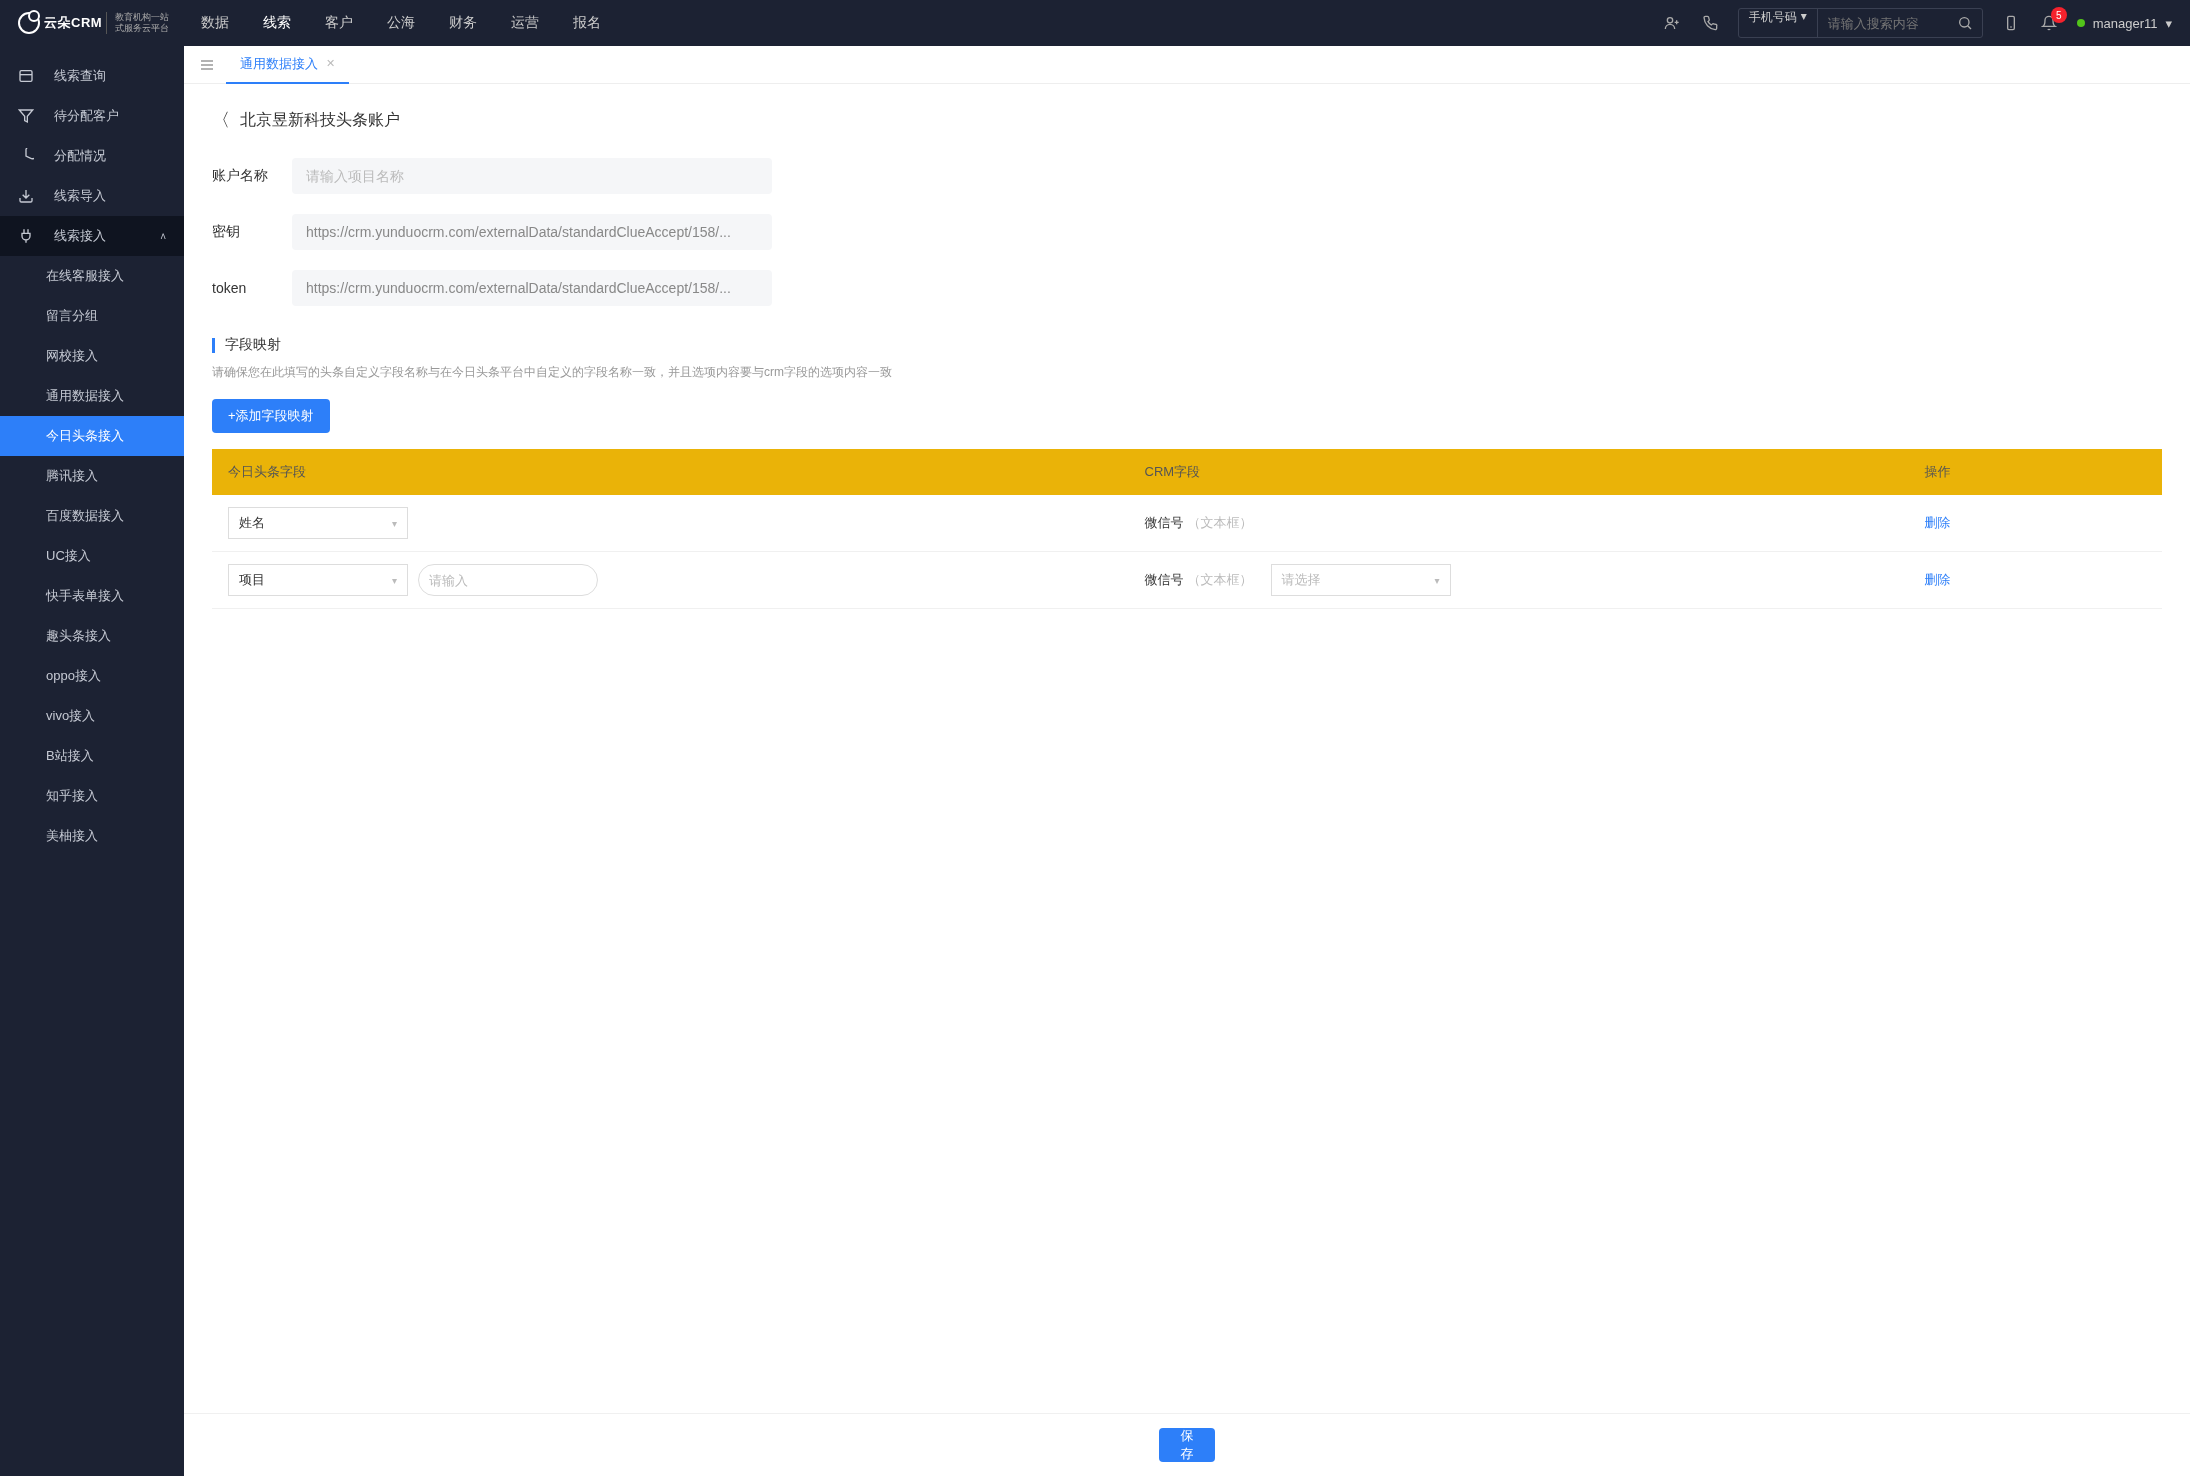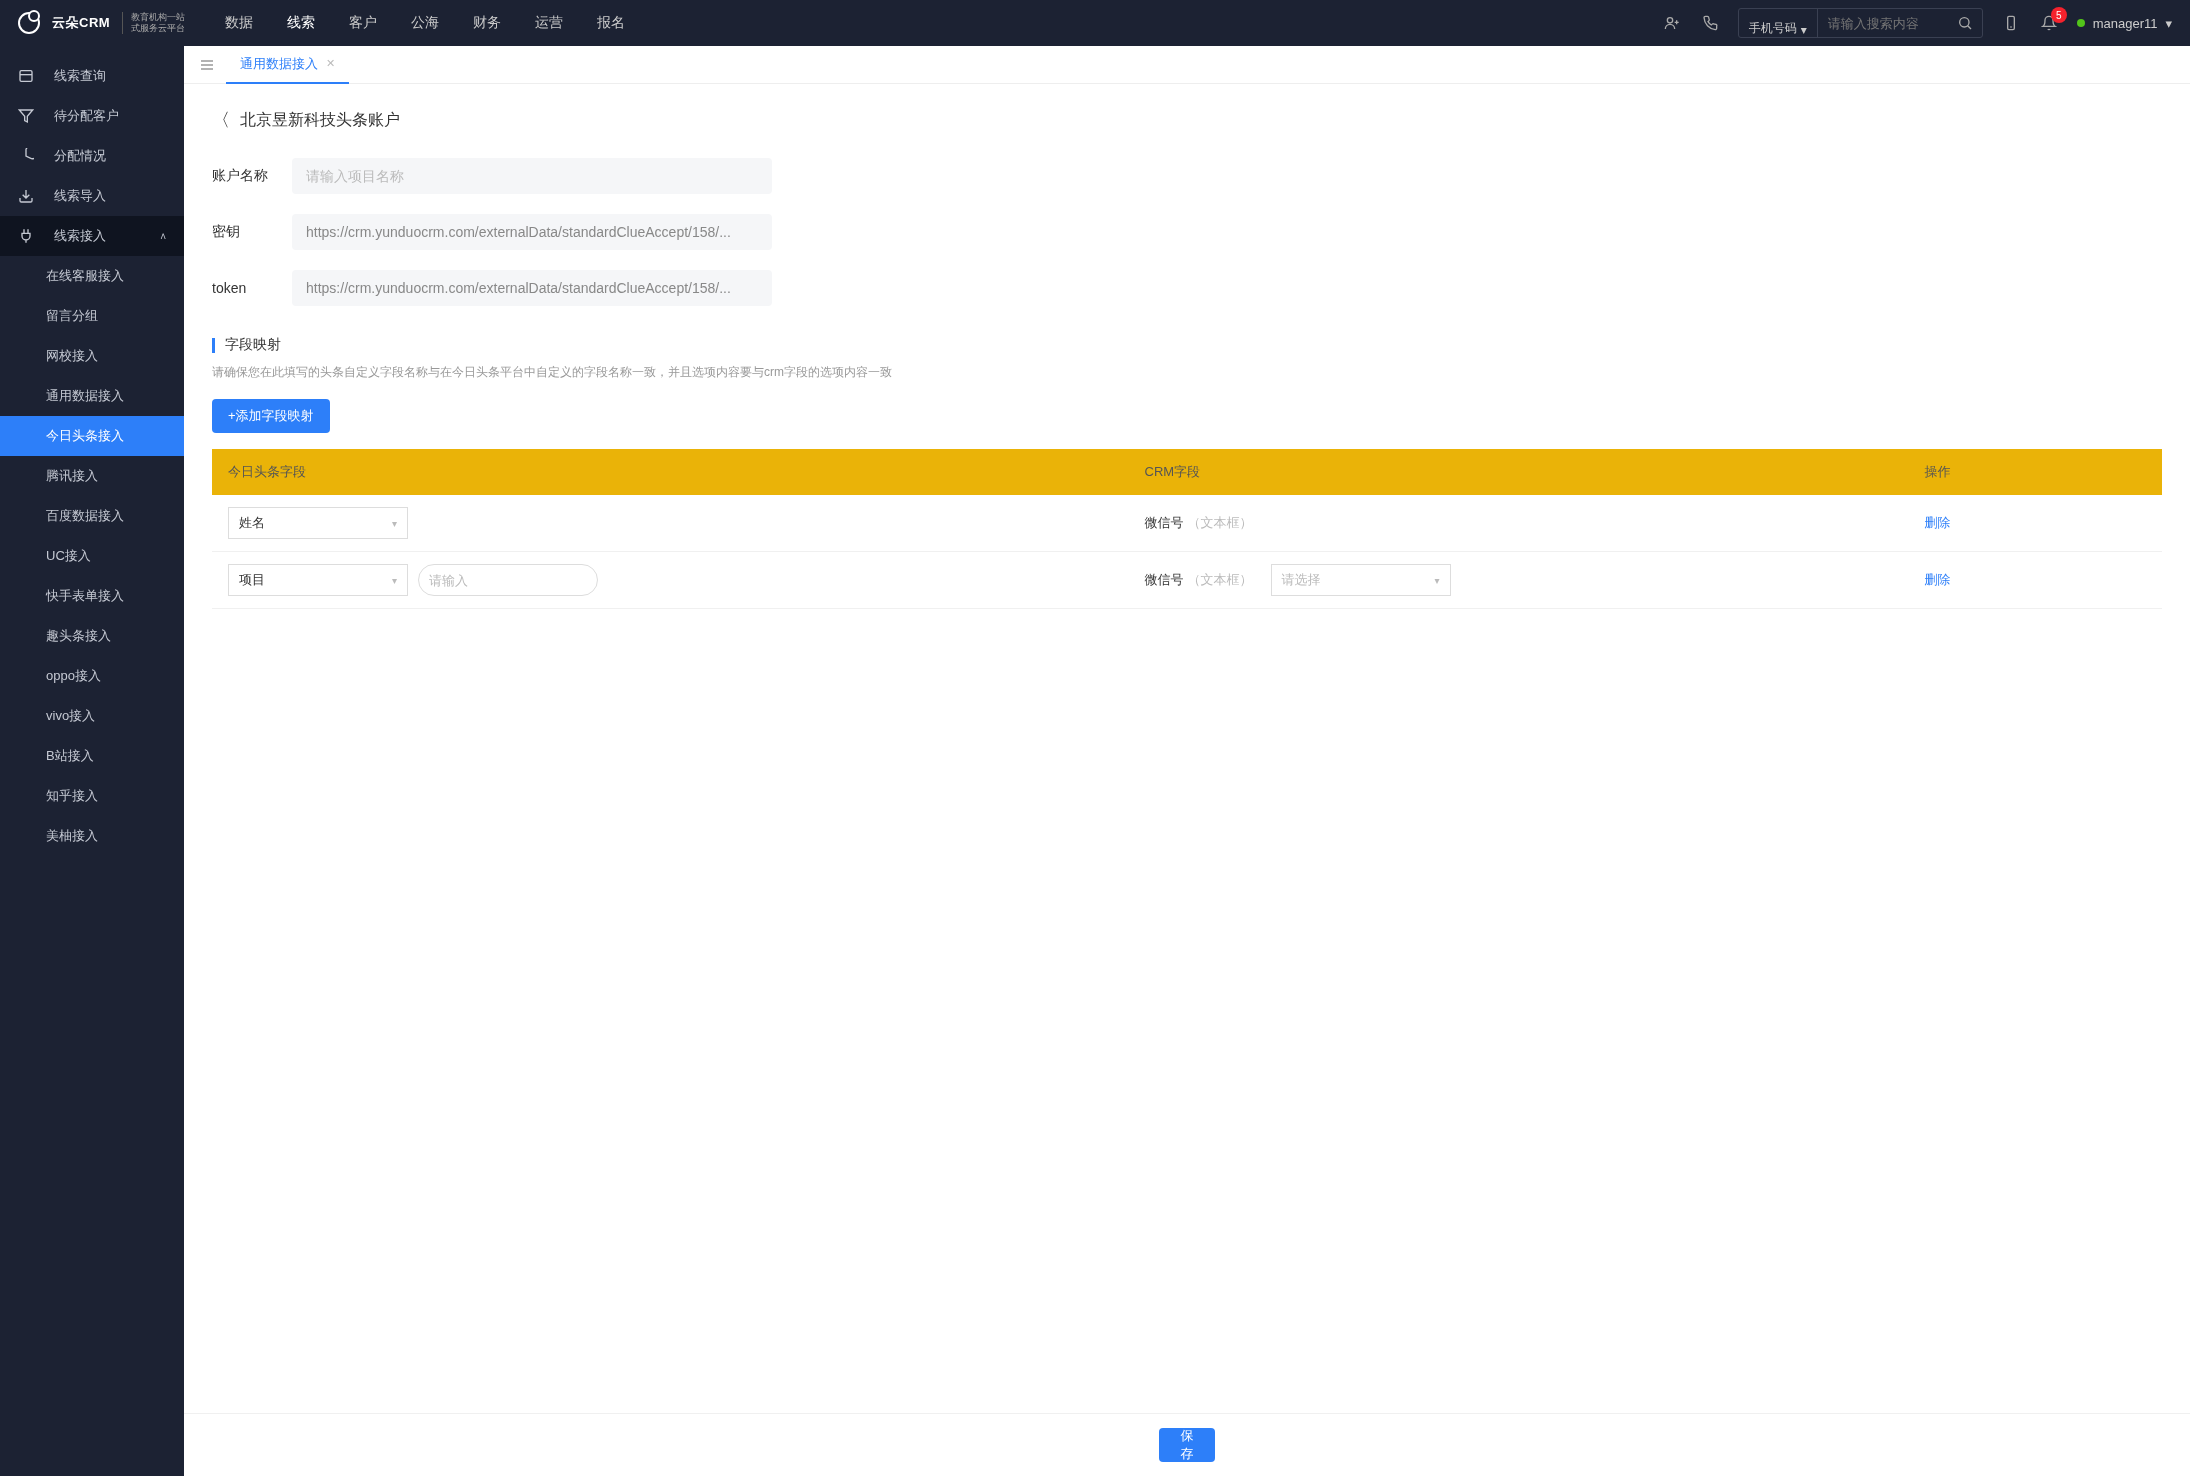--- a/index.html
+++ b/index.html
@@ -1,32 +1,32 @@
 <!DOCTYPE html>
 <html><head>
 <meta charset="utf-8">
 <style>
 *{box-sizing:border-box;margin:0;padding:0}
 body{font-family:-apple-system,BlinkMacSystemFont,"PingFang SC","Microsoft YaHei",sans-serif;font-size:14px;color:#333;background:#f5f5f5}
 .app{display:flex;flex-direction:column;height:100vh;min-height:896px}
 
 
 .header{height:46px;background:#1c2233;display:flex;align-items:center;color:#fff;padding:0 18px;flex-shrink:0}
-.logo{display:flex;align-items:center;gap:12px;margin-right:40px}
+.logo{display:flex;align-items:center;gap:4px;margin-right:32px}
 .logo-mark{width:22px;height:22px;border:2px solid #fff;border-radius:50%;position:relative}
 .logo-mark::before{content:'';position:absolute;width:8px;height:8px;border:2px solid #fff;border-radius:50%;top:-4px;left:8px;background:#1c2233}
 .logo-text{font-weight:600;font-size:13px;letter-spacing:.5px}
 .logo-sub{font-size:9px;color:#aaa;border-left:1px solid #555;padding-left:8px;line-height:1.2;white-space:pre-line}
 .topnav{display:flex;gap:34px}
 .topnav-item{color:#ccc;cursor:pointer;font-size:14px}
 .topnav-item.active{color:#fff;font-weight:500}
 .header-right{margin-left:auto;display:flex;align-items:center;gap:18px}
 .hicon{width:20px;height:20px;display:flex;align-items:center;justify-content:center;color:#aaa;cursor:pointer}
 .searchbox{display:flex;align-items:center;border:1px solid #3a4052;border-radius:3px;height:30px;overflow:hidden}
-.searchsel{padding:0 10px;color:#ccc;font-size:12px;border-right:1px solid #3a4052;height:100%;display:flex;align-items:flex-end;gap:4px;cursor:pointer}
+.searchsel{padding:0 10px;color:#ccc;font-size:12px;border-right:1px solid #3a4052;height:100%;display:flex;align-items:flex-start;gap:4px;cursor:pointer}
 .searchin{background:transparent;border:none;outline:none;color:#ccc;padding:0 10px;width:130px;font-size:13px}
 .searchbtn{width:34px;height:100%;display:flex;align-items:center;justify-content:center;color:#aaa;cursor:pointer}
 .notif{position:relative}
 .badge{position:absolute;top:-6px;right:-8px;background:#f5222d;color:#fff;border-radius:8px;font-size:10px;min-width:16px;height:16px;display:flex;align-items:center;justify-content:center;padding:0 4px}
 .user{display:flex;align-items:center;gap:8px;color:#ccc;cursor:pointer;font-size:13px}
 .dot-green{width:8px;height:8px;border-radius:50%;background:#52c41a}
 
 
 .body{display:flex;flex:1;overflow:hidden}
 .sidebar{width:184px;background:#1c2233;color:#aab;overflow-y:auto;flex-shrink:0;padding-top:10px}

